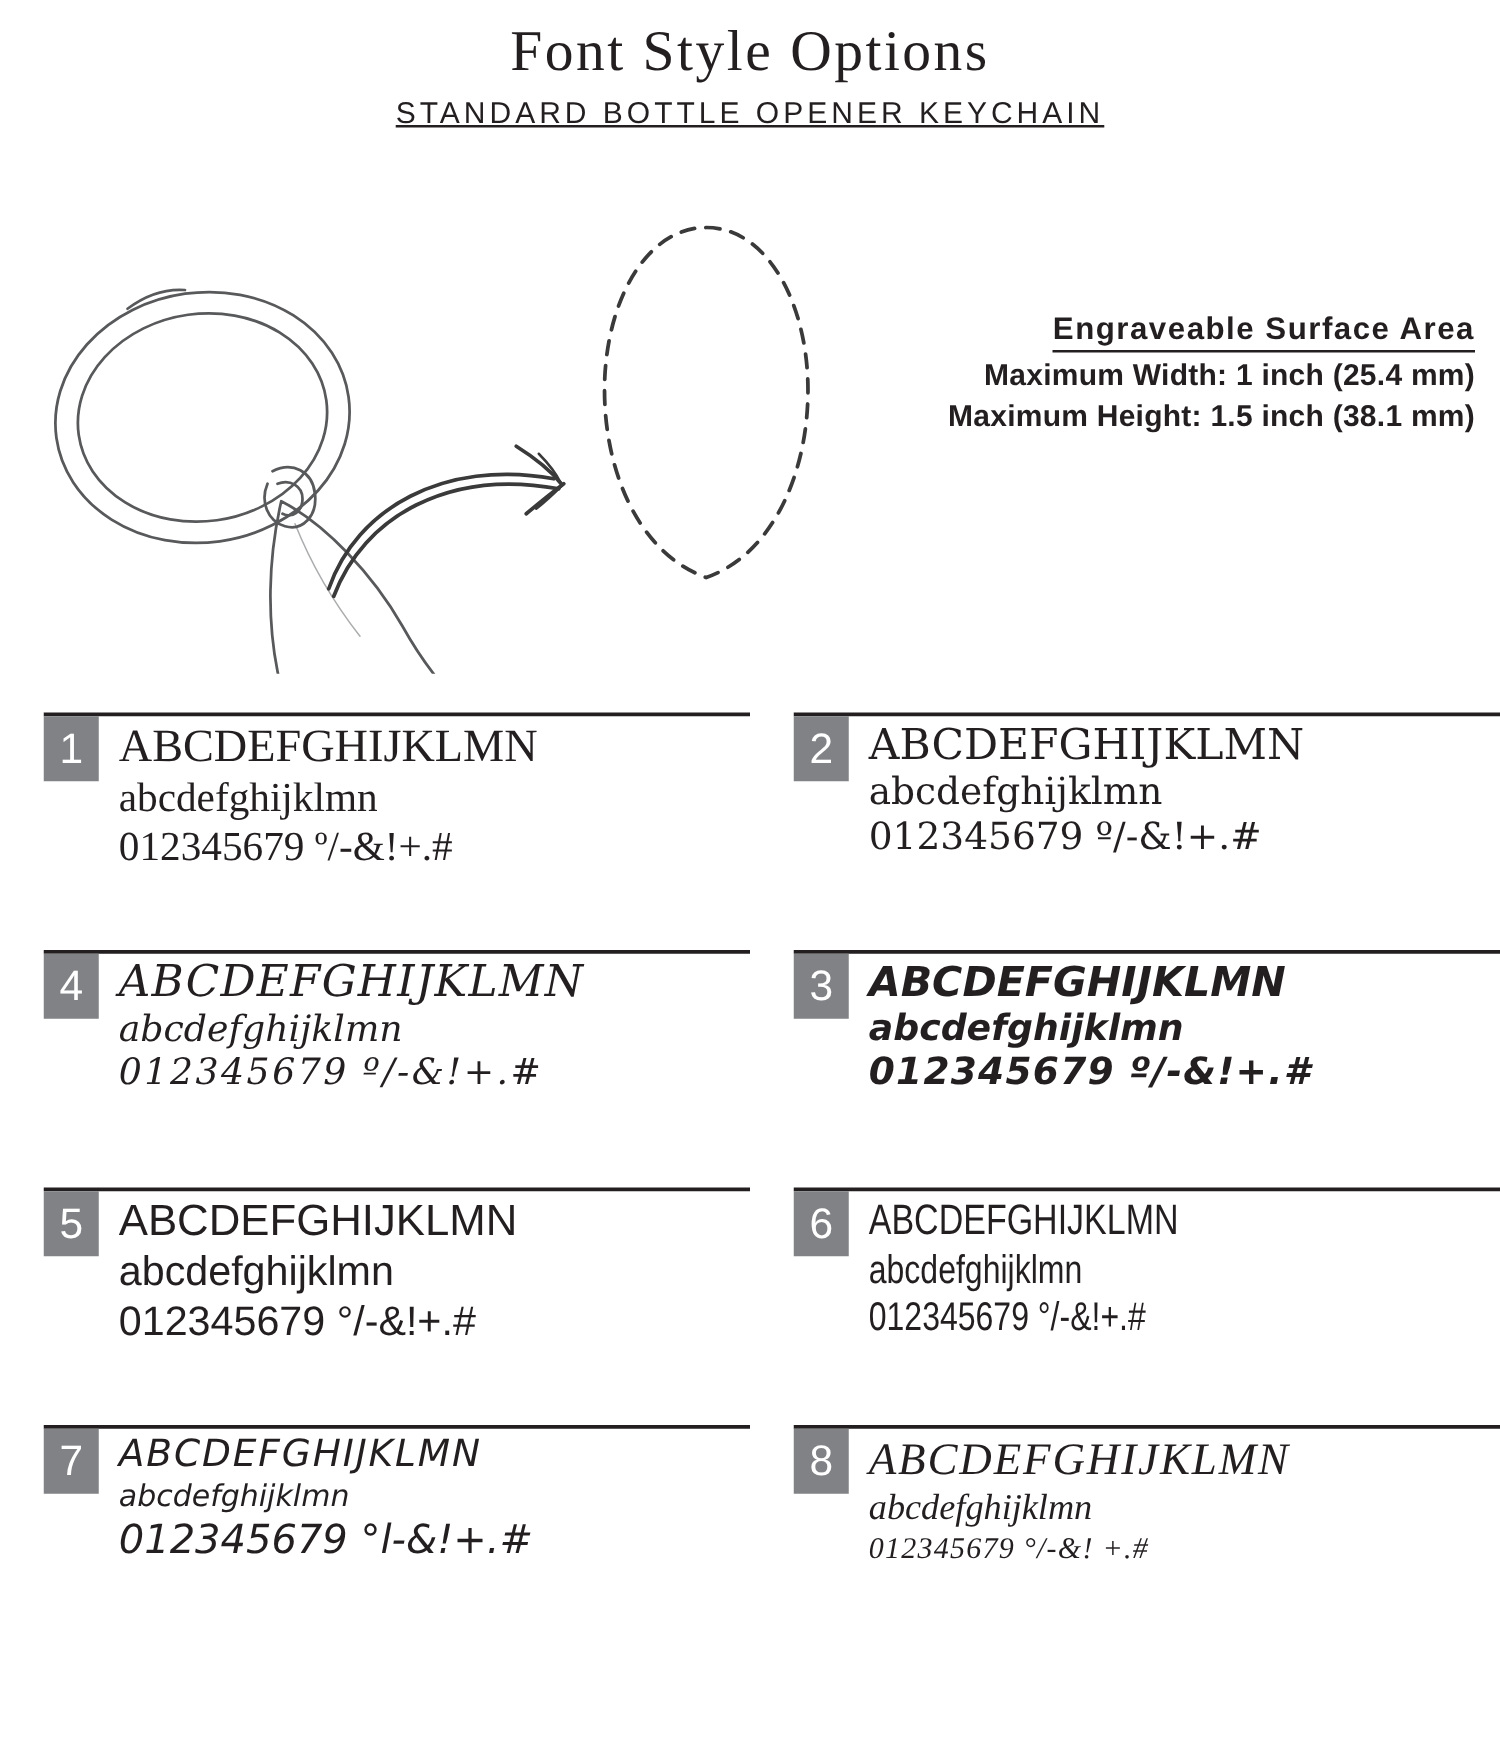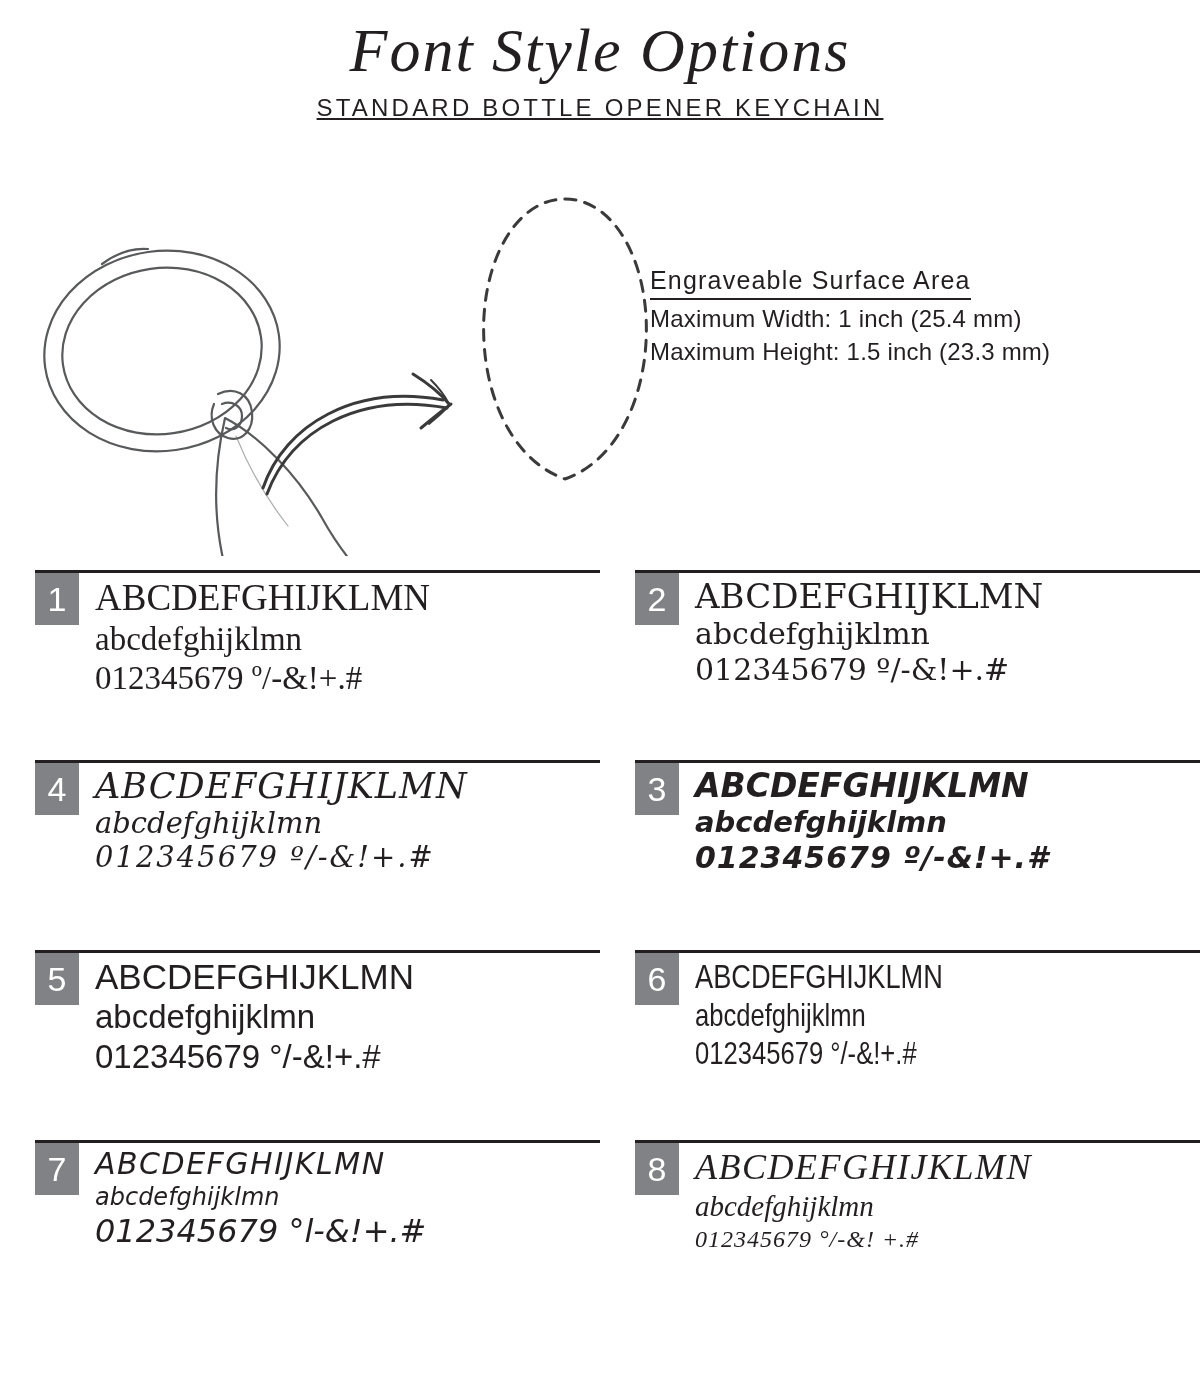--- a/index.html
+++ b/index.html
@@ -16,26 +16,25 @@
     overflow: hidden;
   }
 
   
   .header {
     text-align: center;
     padding-top: 16px;
   }
   .title {
     font-family: "Liberation Serif", serif;
-    font-size: 62px;
+    font-size: 46px;
     letter-spacing: 2px;
     color: #231f20;
     font-weight: 400;
     line-height: 1.1;
-    font-style: italic;
   }
   .subtitle {
     font-family: "Liberation Sans", sans-serif;
     font-size: 24px;
     letter-spacing: 3.2px;
     color: #231f20;
     margin-top: 10px;
     text-decoration: underline;
   }
 
@@ -53,21 +52,22 @@
   .outline-shape {
     position: absolute;
     left: 470px;
     top: 55px;
   }
   .spec-block {
     position: absolute;
     left: 650px;
     top: 130px;
     width: 530px;
-    text-align: left;
+    text-align: right;
+    font-weight: bold;
   }
   .spec-title {
     font-size: 25px;
     letter-spacing: 1.2px;
     color: #231f20;
     border-bottom: 2px solid #231f20;
     display: inline-block;
     padding-bottom: 3px;
     line-height: 1.15;
   }
@@ -207,21 +207,21 @@
 
   <div class="outline-shape">
     <svg width="190" height="300" viewBox="0 0 190 300" xmlns="http://www.w3.org/2000/svg">
       <path d="M95 8 C140 8 172 60 176 125 C180 195 152 268 95 288 C38 268 10 195 14 125 C18 60 50 8 95 8 Z" fill="none" stroke="#3a3a3a" stroke-width="3" stroke-dasharray="11 9" stroke-linecap="round"></path>
     </svg>
   </div>
 
   <div class="spec-block">
     <div class="spec-title">Engraveable Surface Area</div>
     <div class="spec-line">Maximum Width: 1 inch (25.4 mm)</div>
-    <div class="spec-line">Maximum Height: 1.5 inch (23.3 mm)</div>
+    <div class="spec-line">Maximum Height: 1.5 inch (38.1 mm)</div>
   </div>
 </div>
 
 <div class="samples">
 
   <div class="sample-row">
     <div class="sample f-serif">
       <div class="sample-rule"></div>
       <div class="badge">1</div>
       <div class="sample-text">

